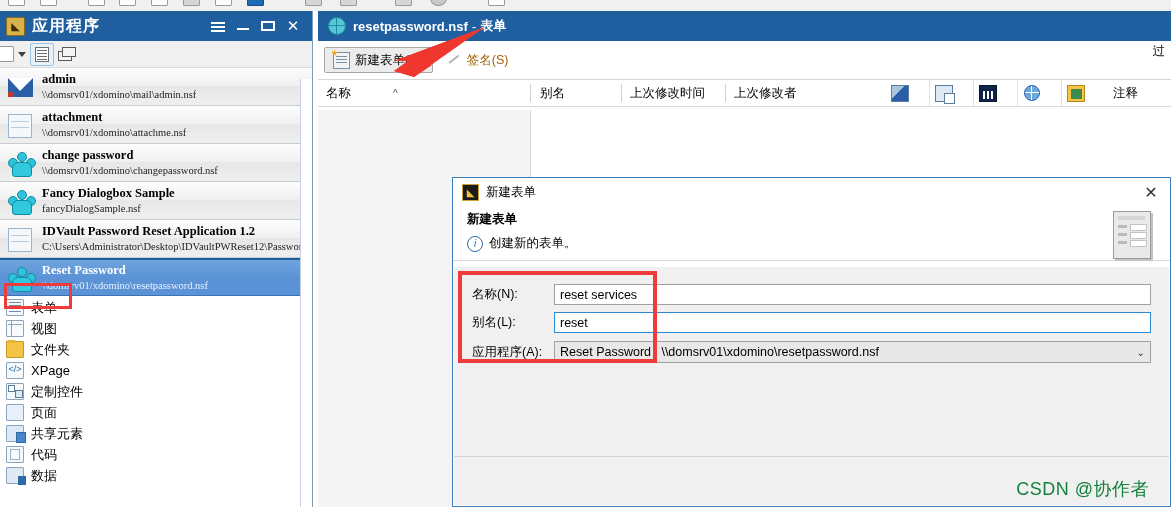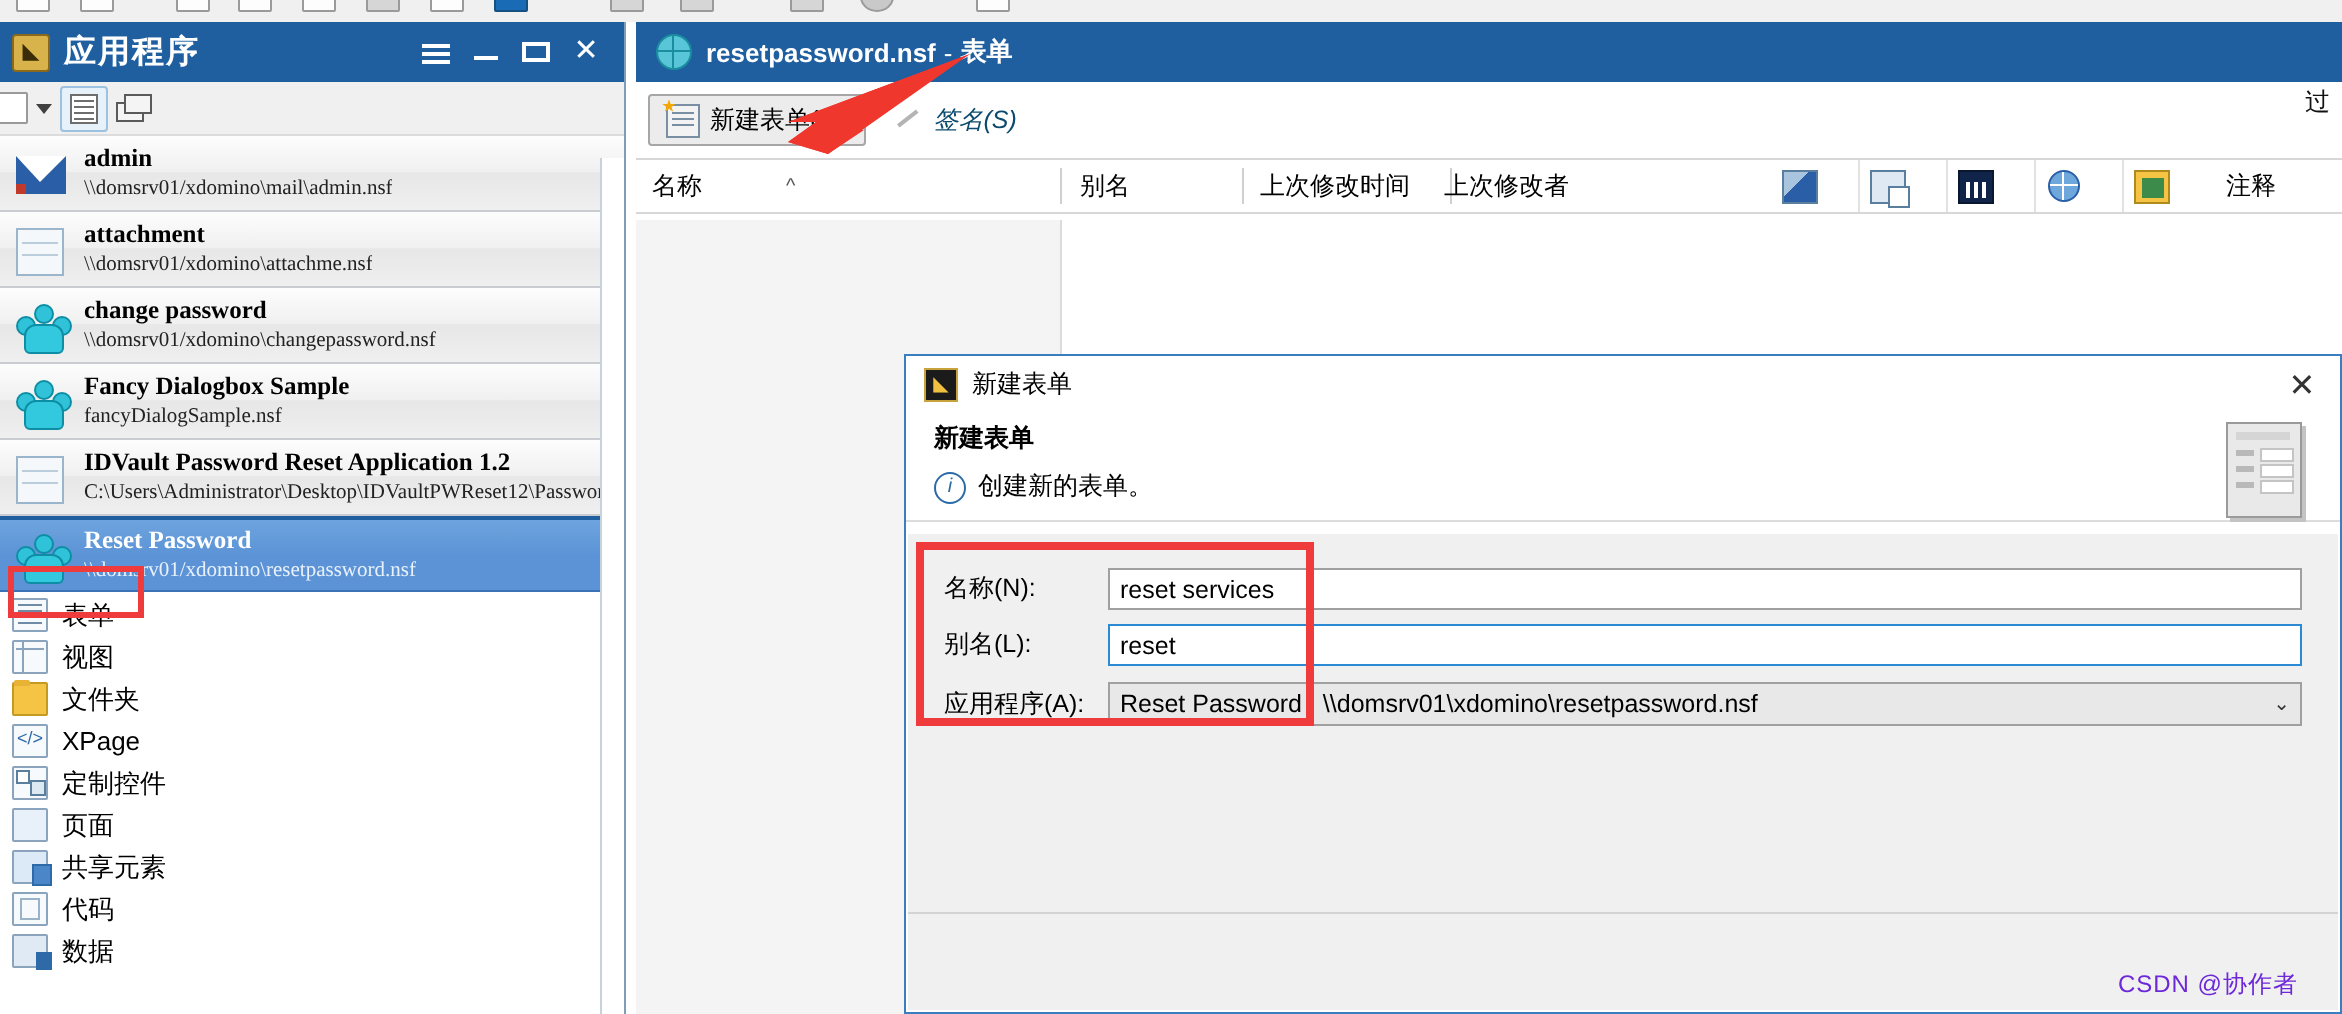--- a/index.html
+++ b/index.html
@@ -101,21 +101,21 @@
   .rtitle{height:30px;background:#1f5fa0;color:#fff;display:flex;align-items:center;padding-left:10px;}
   .rtitle .globe{width:16px;height:16px;border-radius:50%;background:#59c6d8;border:1px solid #1a8da0;margin-right:7px;position:relative;}
   .rtitle .globe::before{content:"";position:absolute;left:7px;top:0;bottom:0;width:1px;background:#1a8da0;}
   .rtitle .globe::after{content:"";position:absolute;top:7px;left:0;right:0;height:1px;background:#1a8da0;}
   .rtitle .t1{font-weight:bold;font-size:13px;}
   .rtitle .t2{font-size:13px;margin:0 4px;}
   .rtitle .t3{font-weight:bold;font-size:13px;}
 
   .rtoolbar{height:32px;background:#fff;display:flex;align-items:center;padding:3px 6px;gap:6px;position:relative;}
   .tbtn{height:24px;display:flex;align-items:center;gap:5px;padding:0 8px;border:1px solid #a6a6a6;background:#ececec;border-radius:2px;font-size:12.5px;}
-  .tbtn.flat{border-color:transparent;background:transparent;color:#0c4a6e;font-style:italic;}
+  .tbtn.flat{border-color:transparent;background:transparent;color:#a16207;}
   .tbtn .bico{width:15px;height:15px;background:#f3f3f3;border:1px solid #7a8fa3;position:relative;}
   .tbtn .bico::before{content:"";position:absolute;left:2px;right:2px;top:3px;height:1px;background:#7a8fa3;box-shadow:0 3px 0 #7a8fa3,0 6px 0 #7a8fa3;}
   .tbtn .bico .star{position:absolute;left:-3px;top:-3px;width:7px;height:7px;background:#f2a800;clip-path:polygon(50% 0,61% 35%,98% 35%,68% 57%,79% 91%,50% 70%,21% 91%,32% 57%,2% 35%,39% 35%);}
   .tbtn .pen{width:14px;height:14px;position:relative;}
   .tbtn .pen::before{content:"";position:absolute;left:1px;top:9px;width:12px;height:1.5px;background:#b4b4b4;transform:rotate(-38deg);transform-origin:left;}
   .filtertxt{position:absolute;right:6px;top:2px;font-size:12.5px;color:#111;}
 
   .colhdr{height:26px;border-top:1px solid #d7d7d7;border-bottom:1px solid #d7d7d7;display:flex;align-items:center;
           position:relative;font-size:12.5px;background:#fff;}
   .colhdr .c{position:absolute;top:0;height:26px;display:flex;align-items:center;}
@@ -171,21 +171,21 @@
   .fin.focus{border:1px solid #2a8ad4;}
   .fsel{flex:1;height:22px;border:1px solid #a0a0a0;background:#e8e8e8;font-size:12.5px;padding:0 5px;
         line-height:21px;box-sizing:border-box;display:flex;align-items:center;}
   .fsel .chev{margin-left:auto;font-size:10px;color:#333;}
 
   .dlg-foot{position:absolute;left:1px;right:1px;bottom:1px;height:48px;border-top:1px solid #d3d3d3;background:#f0f0f0;}
   .dbtns{position:absolute;right:13px;top:8px;display:flex;gap:9px;}
   .dbtn{width:88px;height:25px;border:1px solid #a0a0a0;background:#e6e6e6;font-size:12.5px;
         display:flex;align-items:center;justify-content:center;box-sizing:border-box;}
   .dbtn.primary{border:2px solid #1c7fd4;}
-  .watermark{position:absolute;right:20px;bottom:4px;font-size:12px;color:#6d28d9;letter-spacing:.5px;}
+  .watermark{position:absolute;right:20px;bottom:4px;font-size:18px;color:#15803d;letter-spacing:.5px;}
 
   
   .redbox-fields{position:absolute;left:458px;top:271px;width:199px;height:92px;border:4px solid #ef3b3b;box-sizing:border-box;z-index:25;}
 
   
   .arrow{position:absolute;left:370px;top:25px;width:120px;height:55px;z-index:40;}
 </style>
 </head>
 <body>
 
@@ -384,21 +384,21 @@
       </div>
       <div class="sep" style="left:212px"></div>
       <div class="c" style="left:222px">
         <span>别名</span>
       </div>
       <div class="sep" style="left:303px"></div>
       <div class="c" style="left:312px">
         <span>上次修改时间</span>
       </div>
       <div class="sep" style="left:407px"></div>
-      <div class="c" style="left:404px">
+      <div class="c" style="left:416px">
         <span>上次修改者</span>
       </div>
 
       <div class="hicons" style="left:568px">
         <div class="hic">
             <span class="gi g-cut"></span>
           </div>
         <div class="hic">
             <span class="gi g-copy"></span>
           </div>

